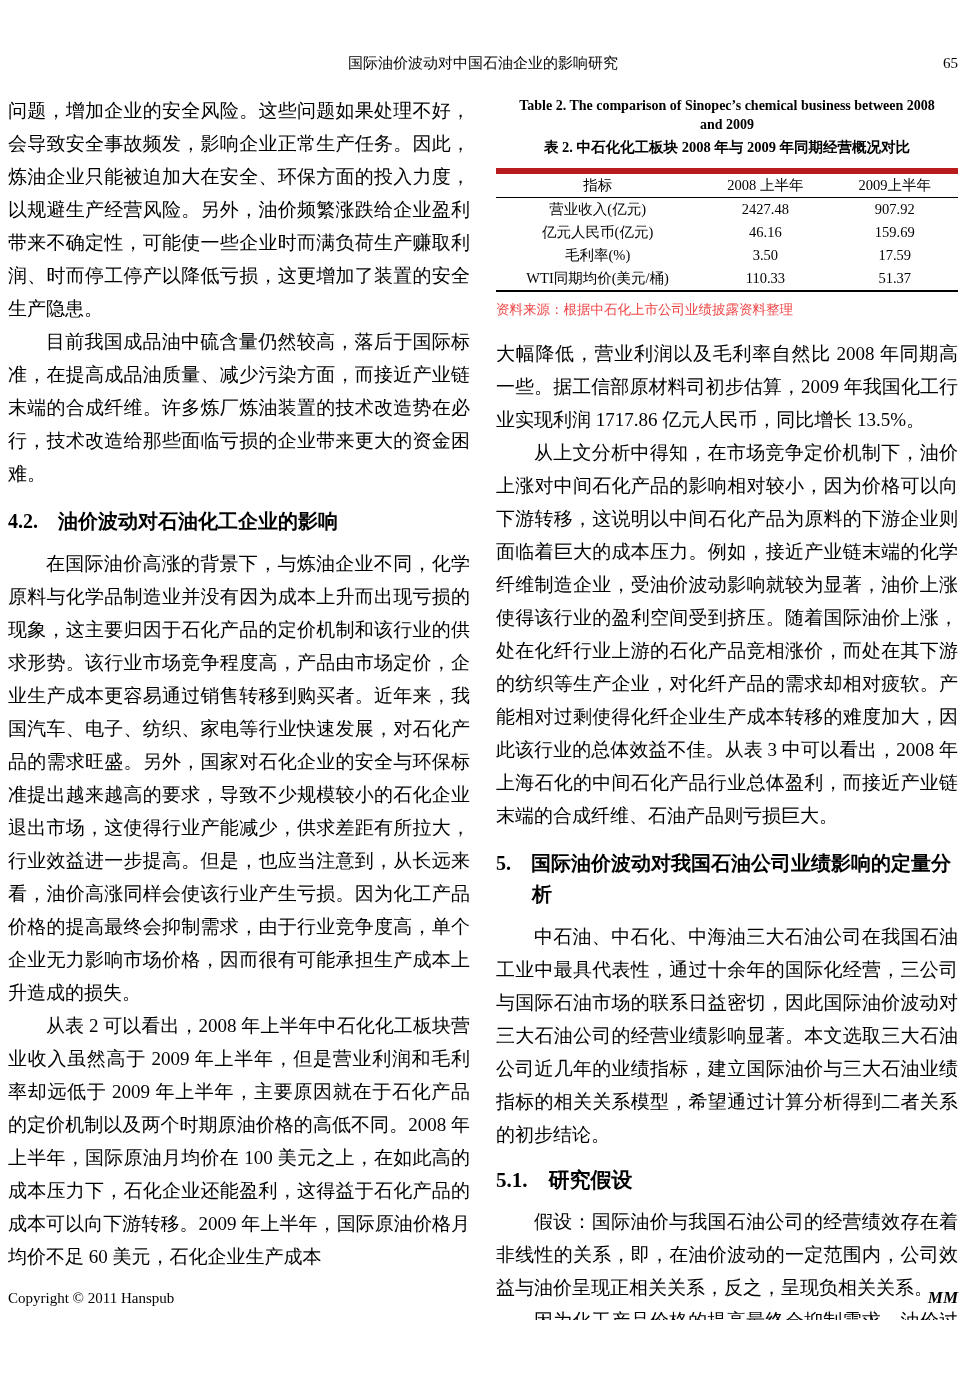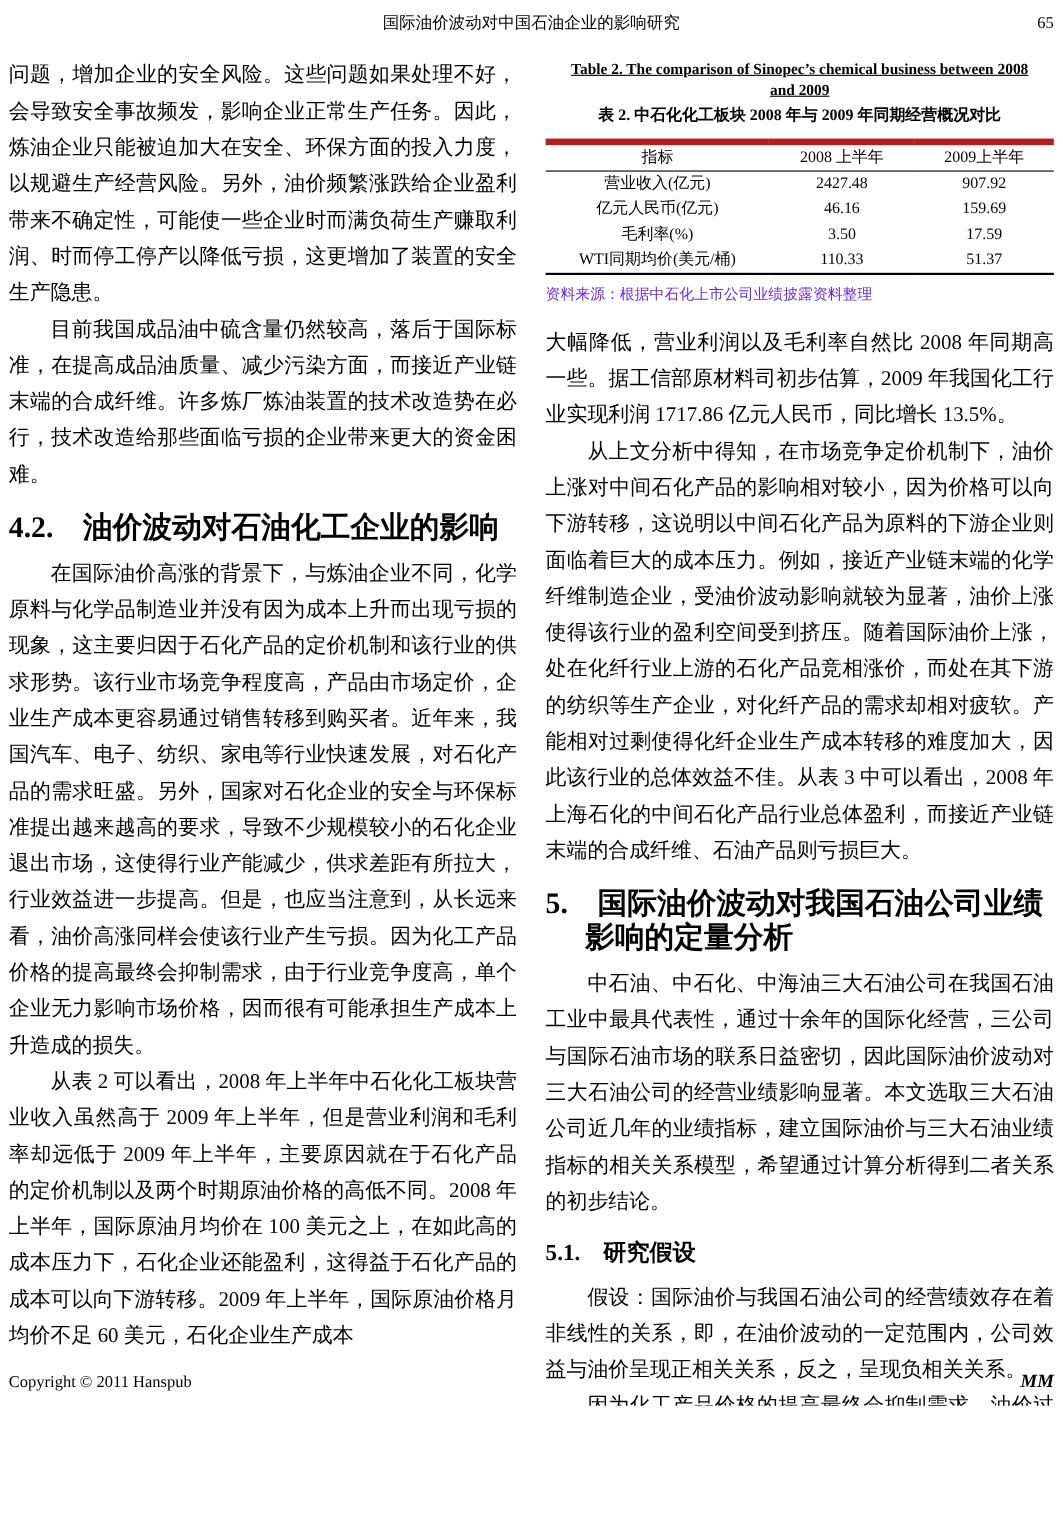--- a/index.html
+++ b/index.html
@@ -9,20 +9,21 @@
     font-family: "Liberation Serif", "DejaVu Serif", serif;
     color: #000;
     overflow: hidden;
   }
   .page {
     position: relative;
     width: 966px; height: 1278px;
     padding: 10px 8px 0 8px;
     background: #fff;
     overflow: hidden;
+    margin-top: 42px;
   }
   
   .running-head { position: relative; height: 26px; }
   .running-title {
     text-align: center; font-size: 15px; line-height: 22px; color: #000;
   }
   .page-num { position: absolute; right: 0; top: 0; font-size: 15px; line-height: 22px; }
 
   
   .columns { display: flex; gap: 26px; margin-top: 16px; }
@@ -30,21 +31,21 @@
     width: 462px;
     font-size: 19px;
     line-height: 33px;
     text-align: justify;
     text-justify: inter-character;
   }
   p.body-para { margin: 0; }
   p.indent { text-indent: 2em; }
 
   h2.sec-heading {
-    font-size: 27px;
+    font-size: 20px;
     font-weight: bold;
     line-height: 31px;
     margin: 16px 0 10px 0;
     text-align: left;
   }
   h2.hang { padding-left: 36px; text-indent: -36px; }
   h3.sub-heading {
     font-size: 21px;
     font-weight: bold;
     line-height: 30px;
@@ -54,21 +55,20 @@
 
   
   .table-block { margin: 2px 0 18px 0; }
   .tbl-caption-en {
     font-weight: bold;
     font-size: 14px;
     line-height: 19px;
     text-align: center;
     max-width: 420px;
     margin: 0 auto;
-    text-decoration: underline;
   }
   .tbl-caption-zh {
     font-weight: bold;
     font-size: 14.5px;
     line-height: 21px;
     text-align: center;
     margin-top: 3px;
   }
   table.cmp-table {
     width: 100%;
@@ -85,21 +85,21 @@
   table.cmp-table th, table.cmp-table td {
     font-weight: normal;
     text-align: center;
     padding: 1px 4px;
     white-space: nowrap;
   }
   table.cmp-table th:first-child, table.cmp-table td:first-child { width: 44%; }
   .tbl-source {
     font-size: 13.5px;
     line-height: 19px;
-    color: #6d28d9;
+    color: #ef4444;
     margin-top: 8px;
     text-align: left;
   }
 
   
   .page-footer {
     position: absolute;
     left: 8px; right: 8px; bottom: 12px;
     display: flex;
     justify-content: space-between;

